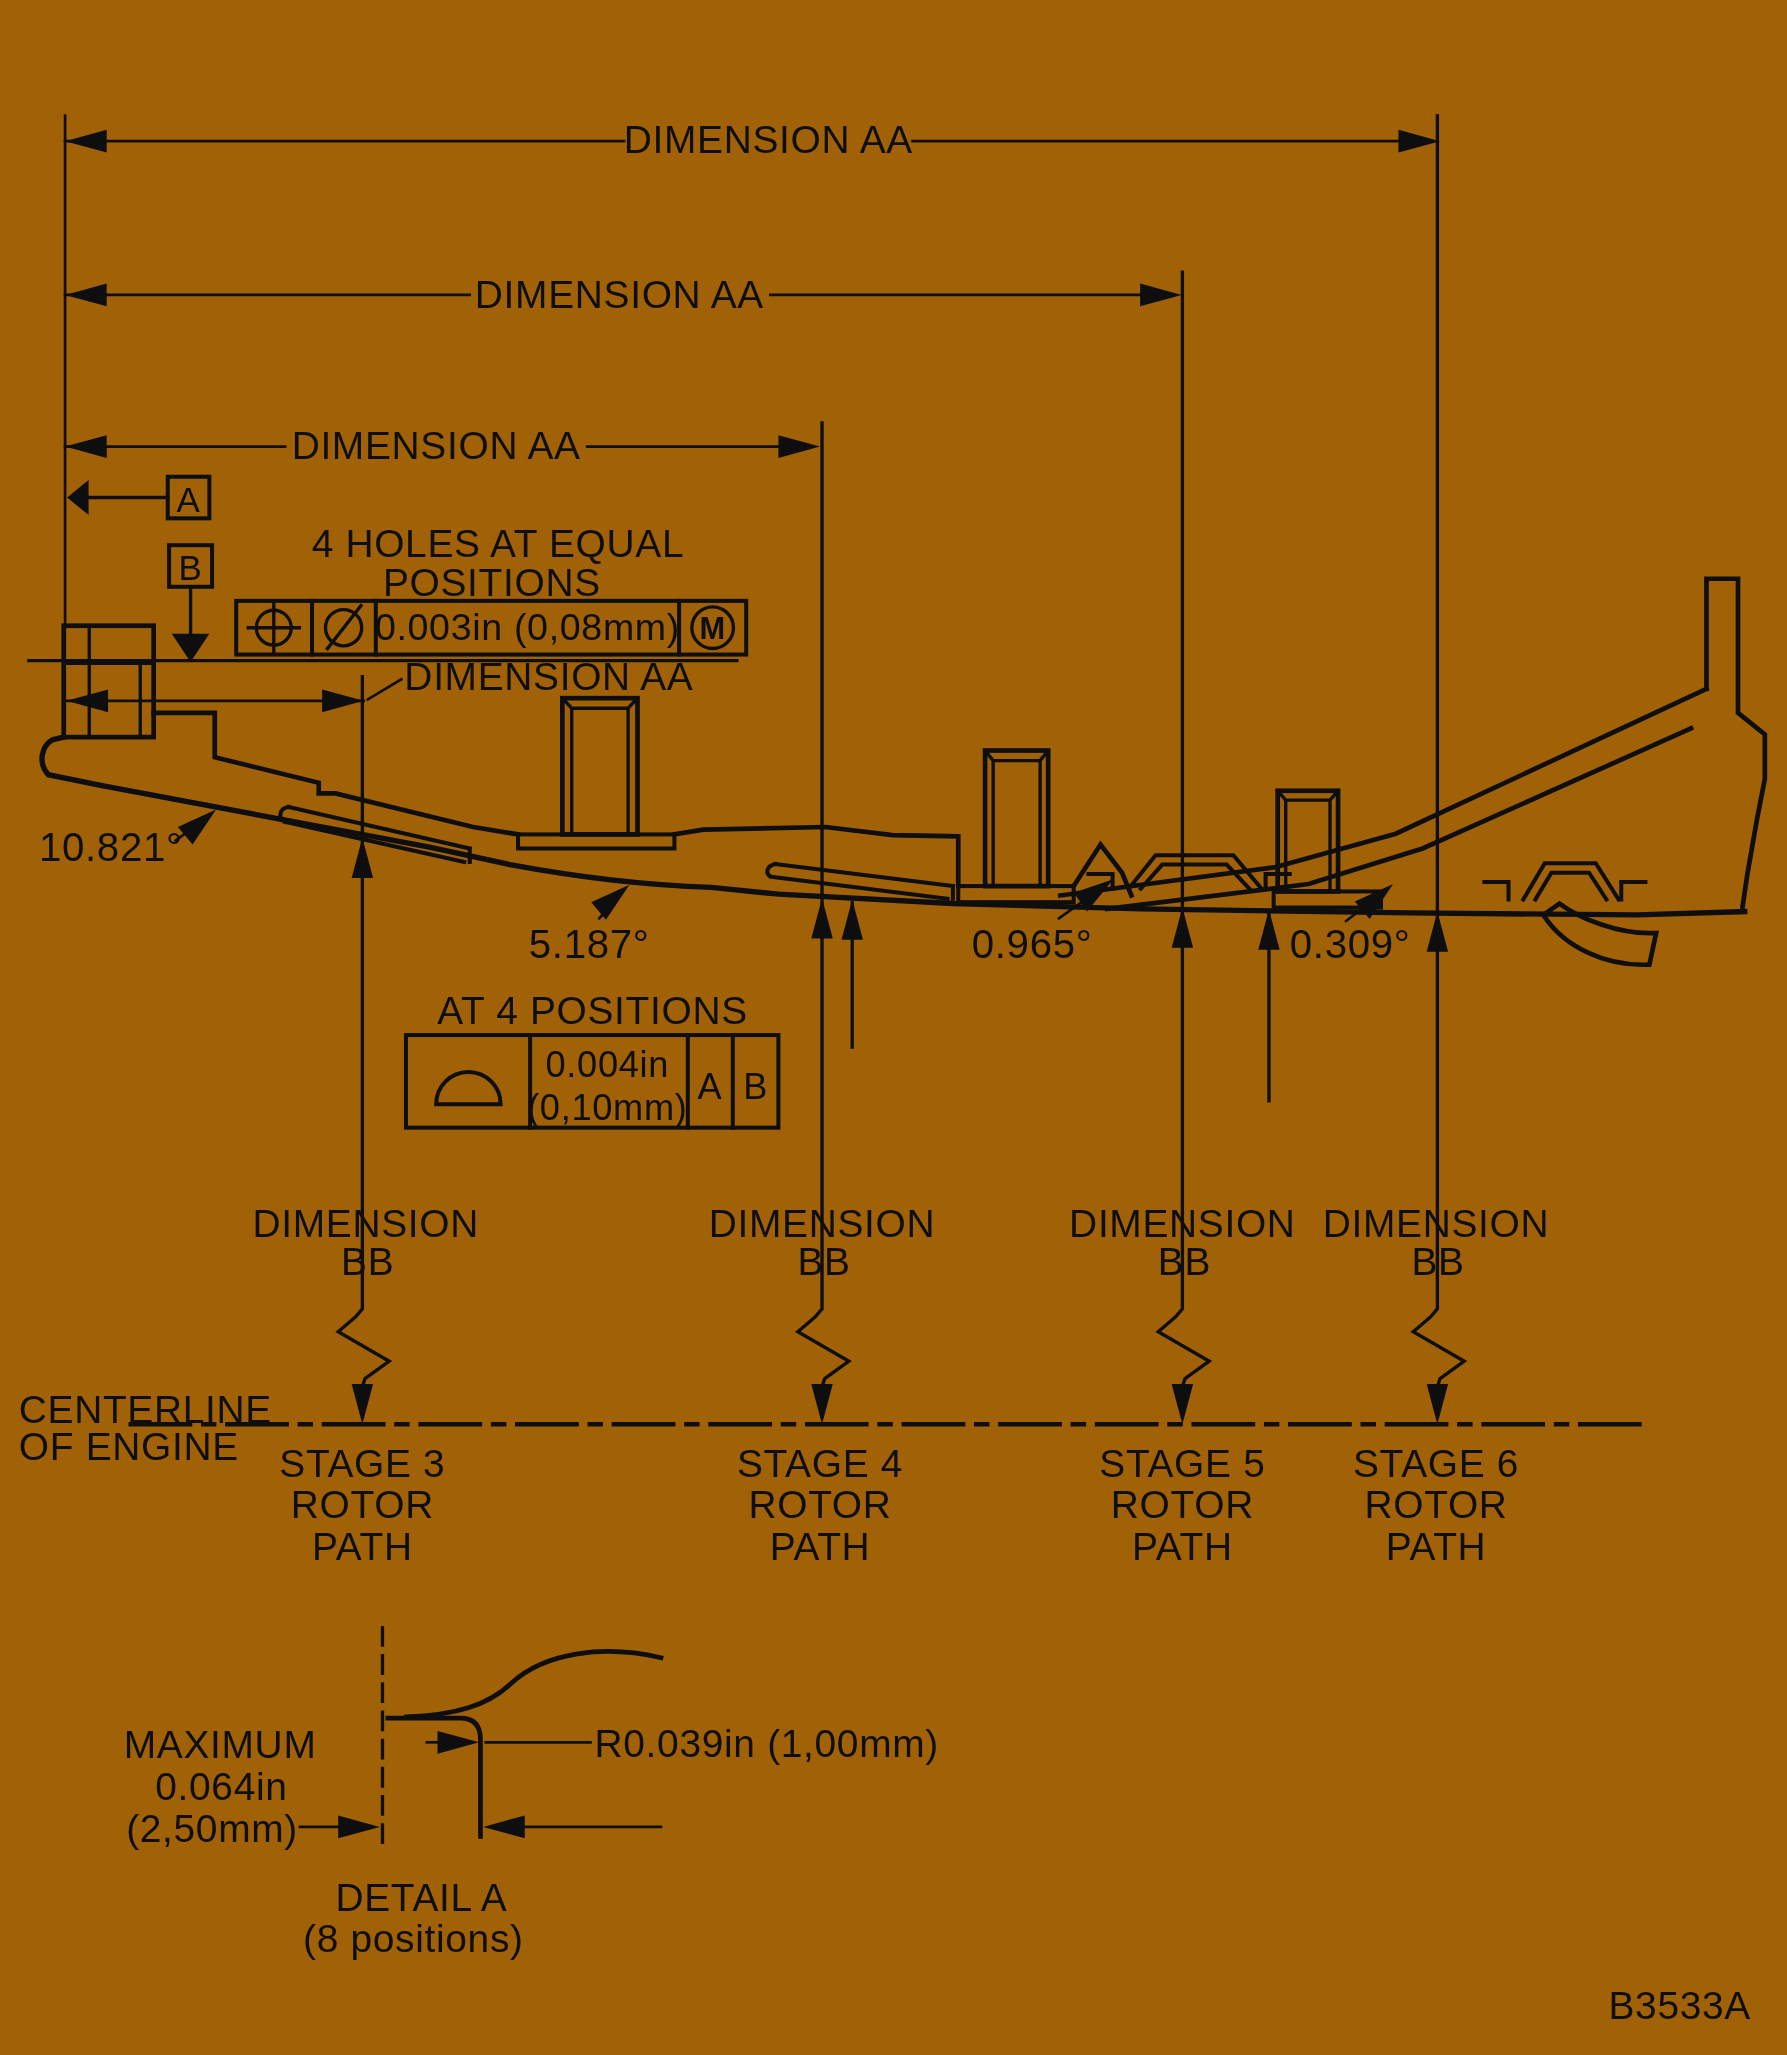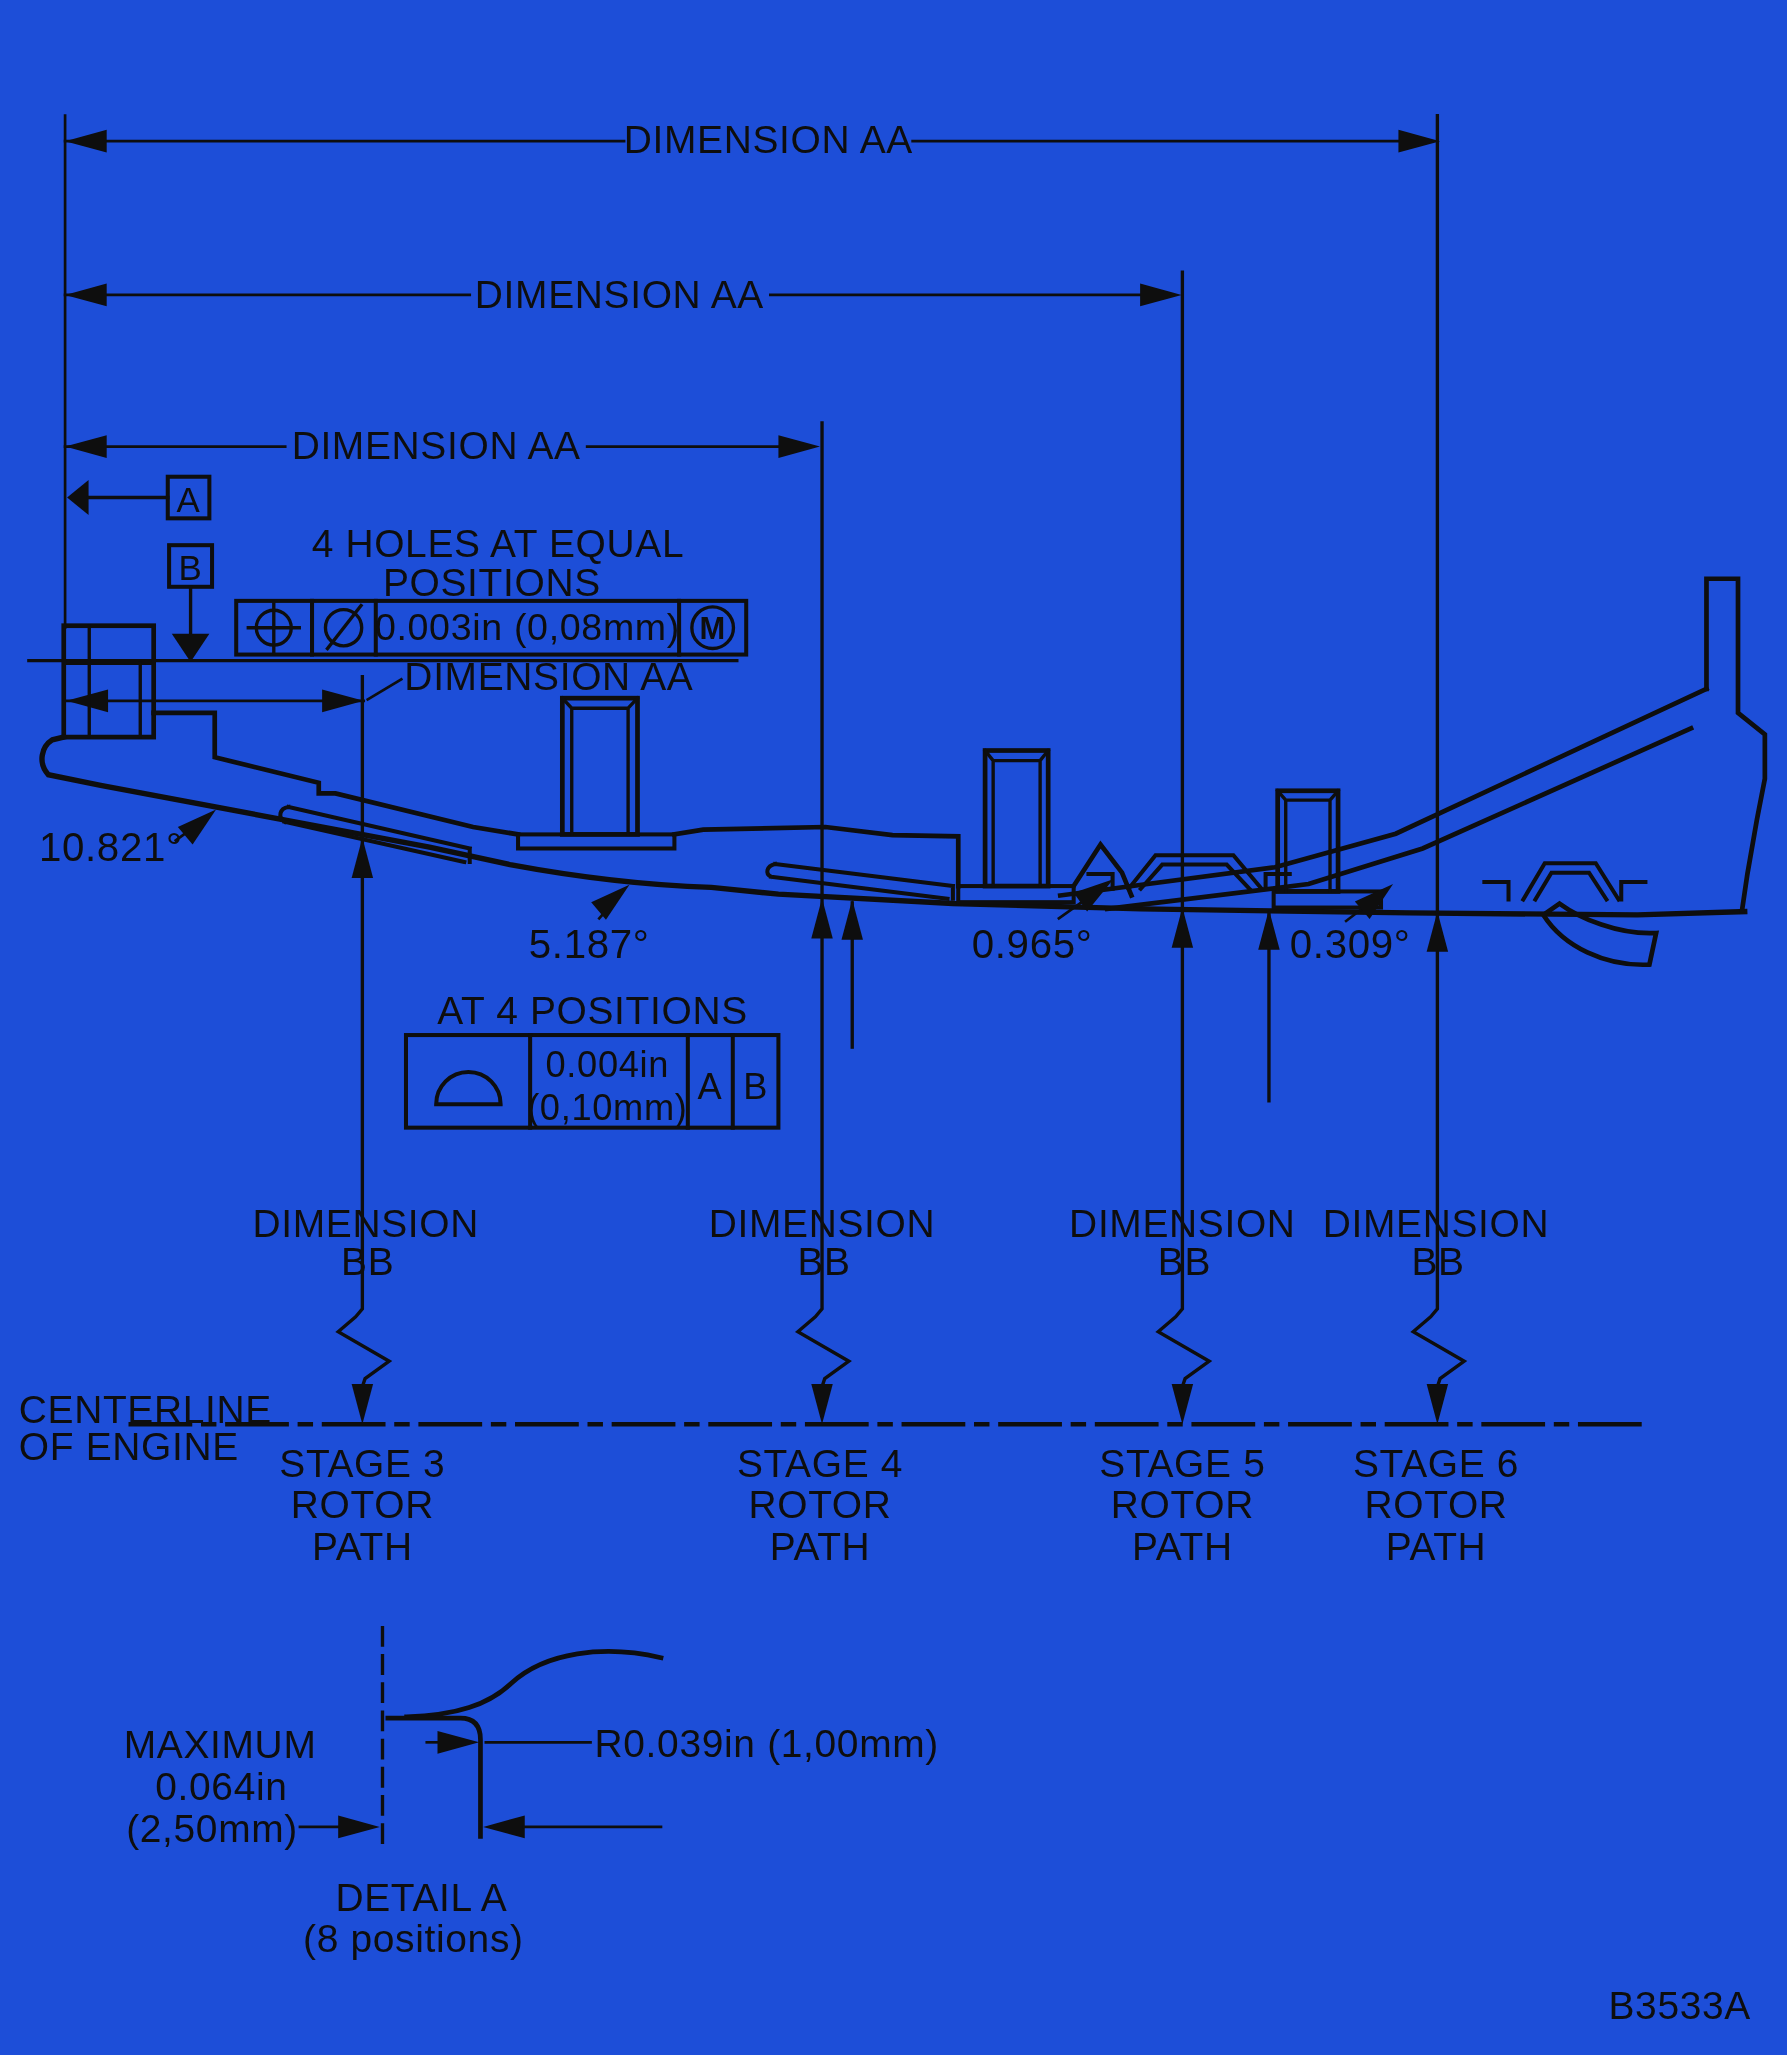--- a/index.html
+++ b/index.html
@@ -1,16 +1,16 @@
 <!DOCTYPE html>
 <html style="font-size:10.7px"><head>
 <meta charset="utf-8">
 <style>
   html,body{margin:0;padding:0;background:#ffffff;}
-  #page{position:relative;width:1787px;height:2056px;background:#1d4ed8;overflow:hidden;}
+  #page{position:relative;width:1787px;height:2056px;background:#a16207;overflow:hidden;}
   svg{position:absolute;left:0;top:0;}
   .ln{stroke:#0e0e0e;fill:none;stroke-linecap:square;stroke-linejoin:miter;}
   .s4{stroke-width:4px;}
   .s5{stroke-width:5px;}
   .s6{stroke-width:6px;}
   .s7{stroke-width:7px;}
   .s8{stroke-width:8px;}
   .fill{fill:#0e0e0e;stroke:none;}
   text{font-family:"Liberation Sans","DejaVu Sans",sans-serif;fill:#0e0e0e;letter-spacing:1px;}
   .t58{font-size:58px;}

